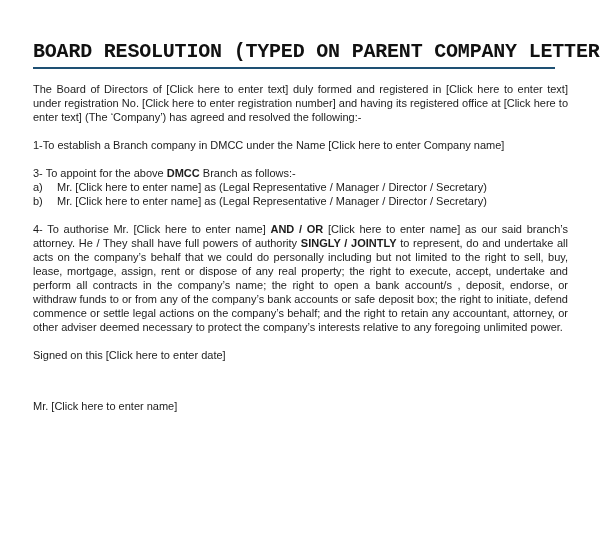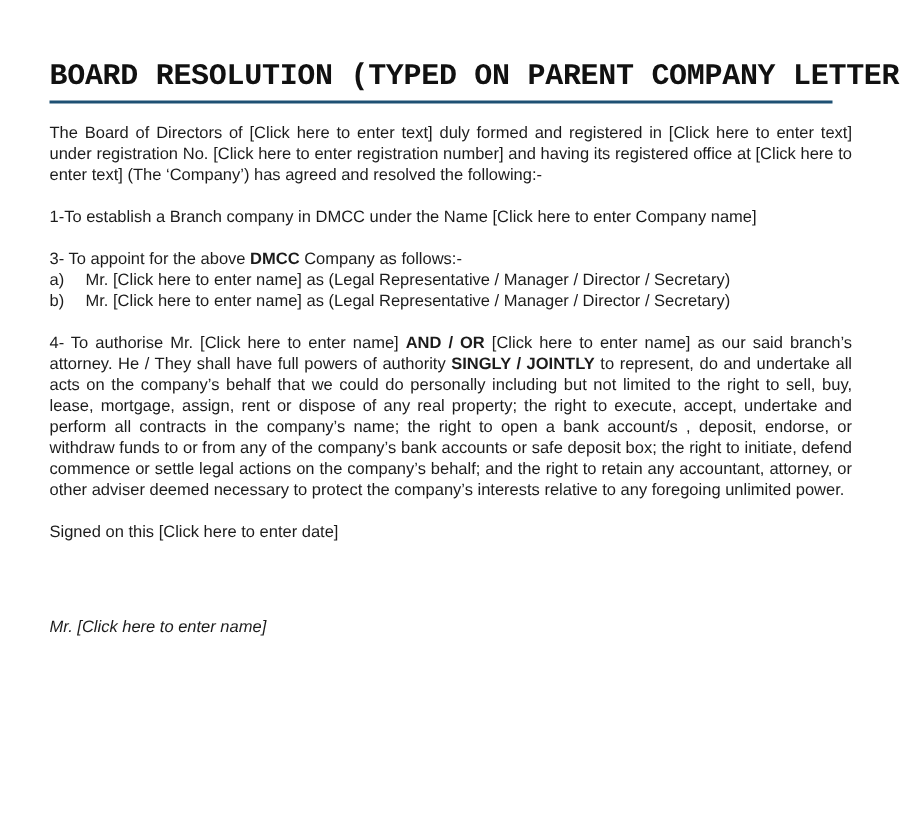--- a/index.html
+++ b/index.html
@@ -35,36 +35,36 @@
     font-size: 11px;
     line-height: 14px;
   }
   .para.first { margin-top: 13px; }
   .para.justify { text-align: justify; }
   .line { margin: 0; font-size: 11px; line-height: 14px; }
   .appointee { display: flex; font-size: 11px; line-height: 14px; }
   .marker { flex: 0 0 24px; width: 24px; }
   .appointee-text { flex: 1; }
   .bold { font-weight: 700; text-align: center; }
-  .signatory { margin-top: 49px; font-style: italic; }
+  .signatory { margin-top: 37px; }
 </style>
 </head>
 <body>
 
 <div class="page">
 
   <h1 class="doc-title">BOARD RESOLUTION (TYPED ON PARENT COMPANY LETTER HEAD)*</h1>
 
   <p class="para first justify"><span>The Board of Directors of </span><span>[Click here to enter text]</span><span> duly formed and registered in </span><span>[Click here to enter text]</span><span> under registration No. </span><span>[Click here to enter registration number]</span><span>  and having its registered office at </span><span>[Click here to enter text]</span><span>  (The ‘Company’) has agreed and resolved the following:-</span></p>
 
   <p class="para"><span>1-To establish a Branch company in DMCC under the Name </span><span>[Click here to enter Company name]</span></p>
 
 
   <div class="para">
-    <p class="line"><span>3- To appoint for the above </span><span class="bold">DMCC</span><span> Company as follows:-</span></p>
+    <p class="line"><span>3- To appoint for the above </span><span class="bold">DMCC</span><span> Branch as follows:-</span></p>
     <div class="appointee">
       <span class="marker">a)</span>
       <span class="appointee-text"><span>Mr. </span><span>[Click here to enter name]</span><span> as (Legal Representative /  Manager / Director / Secretary)</span></span>
     </div>
     <div class="appointee">
       <span class="marker">b)</span>
       <span class="appointee-text"><span>Mr. </span><span>[Click here to enter name]</span><span> as (Legal Representative /  Manager / Director / Secretary)</span></span>
     </div>
   </div>
 

